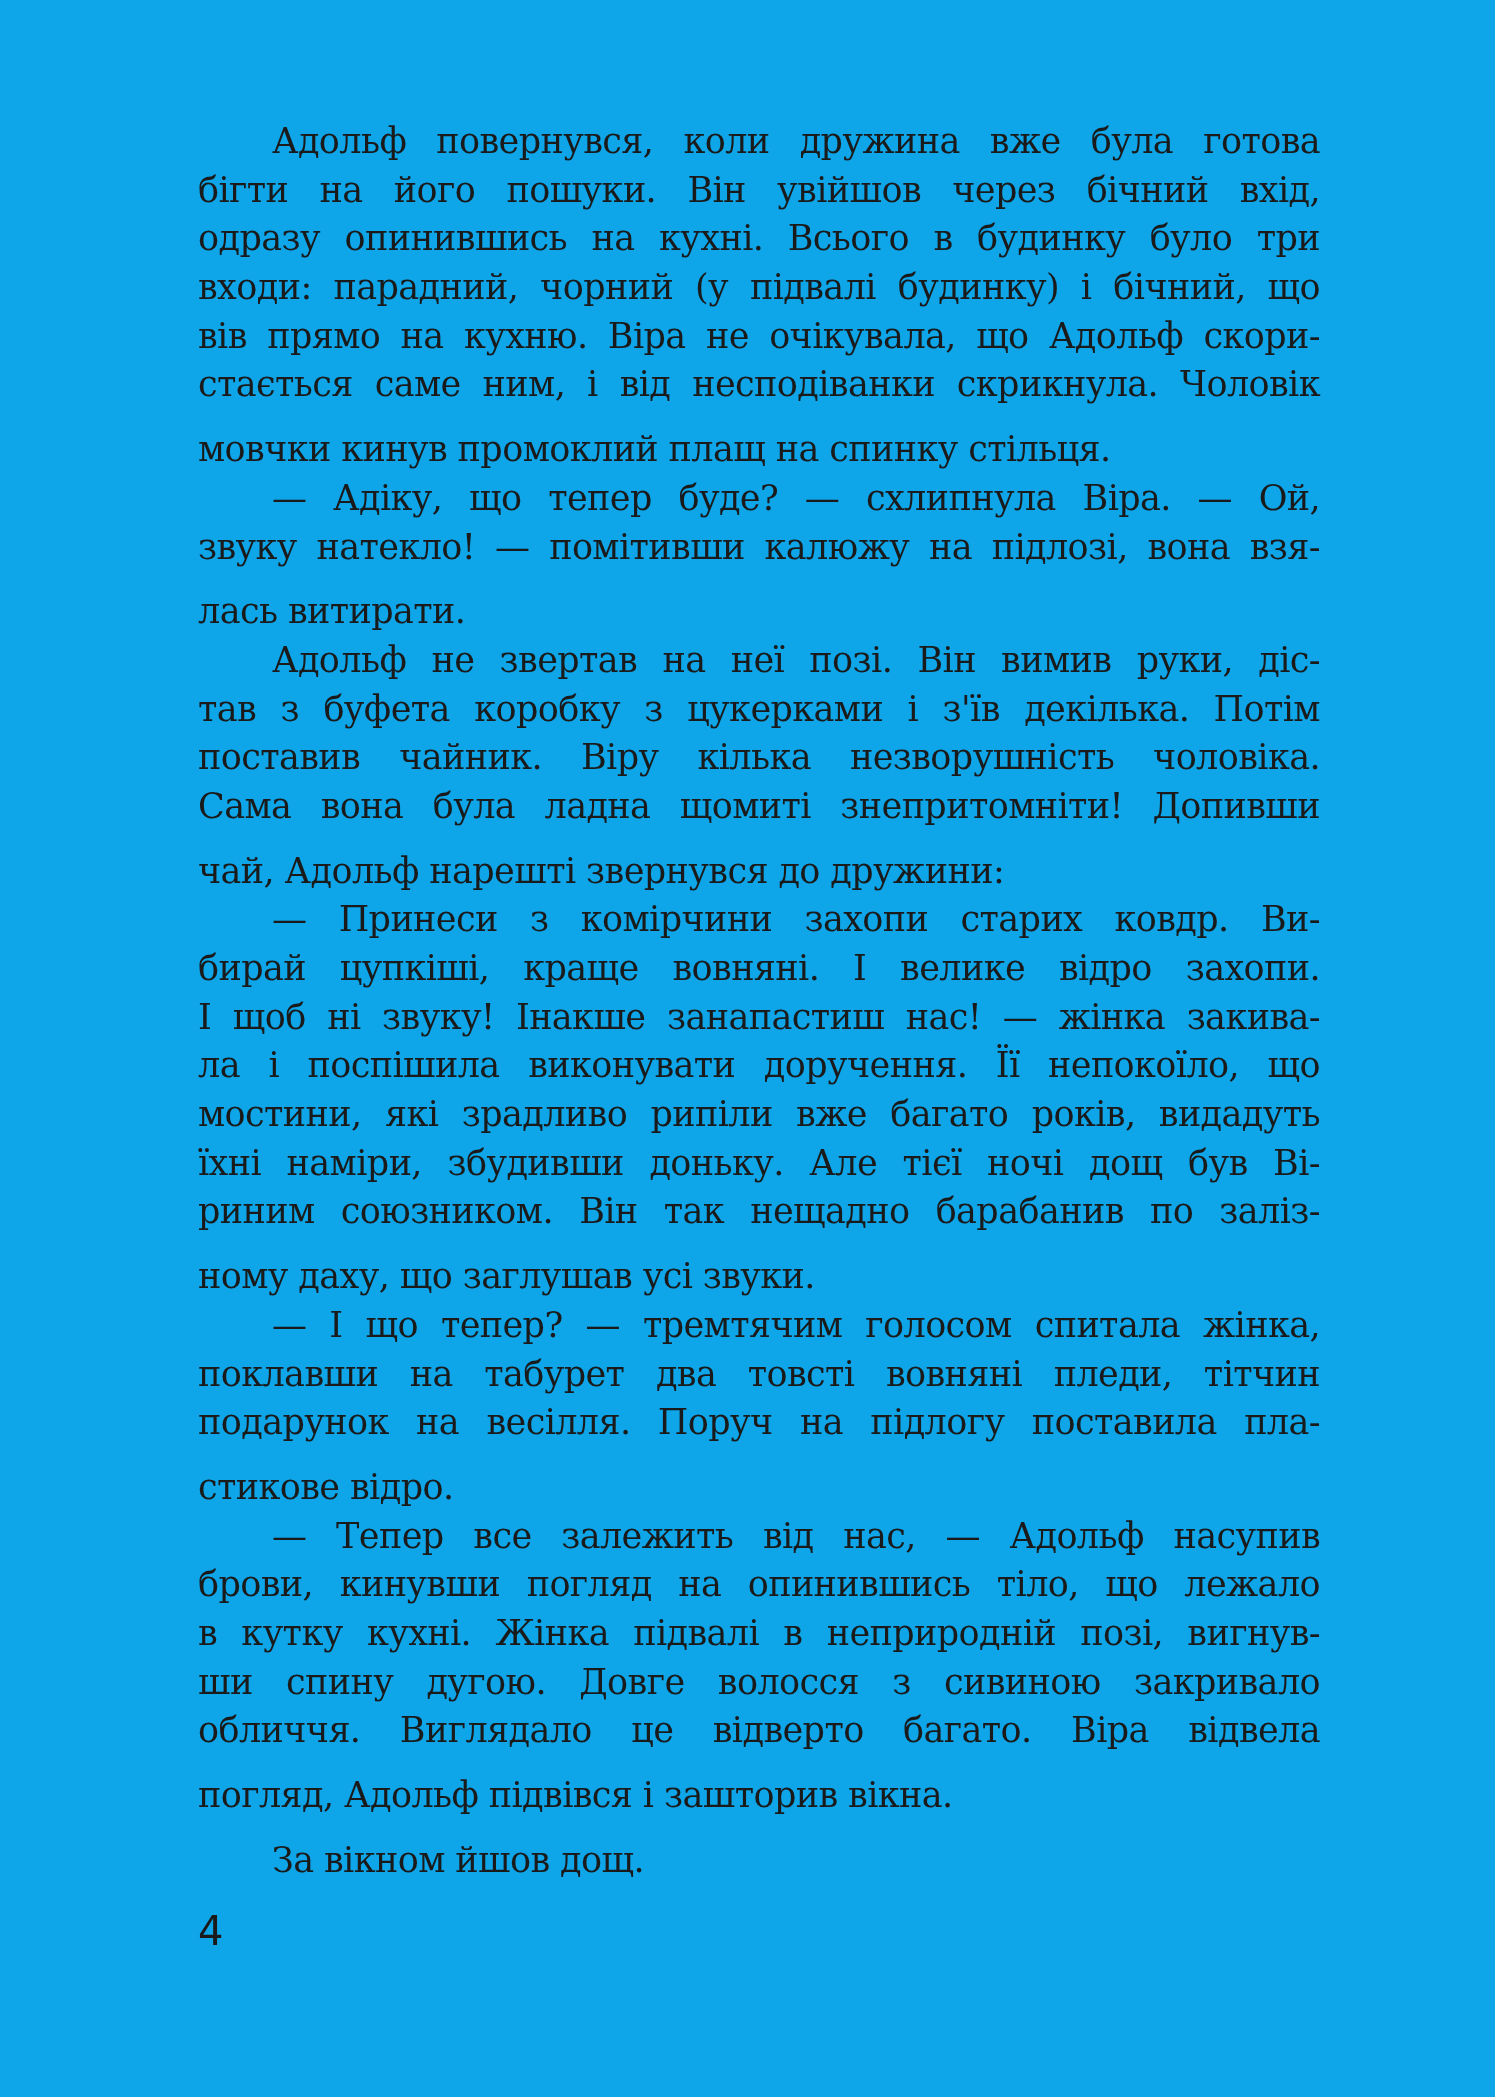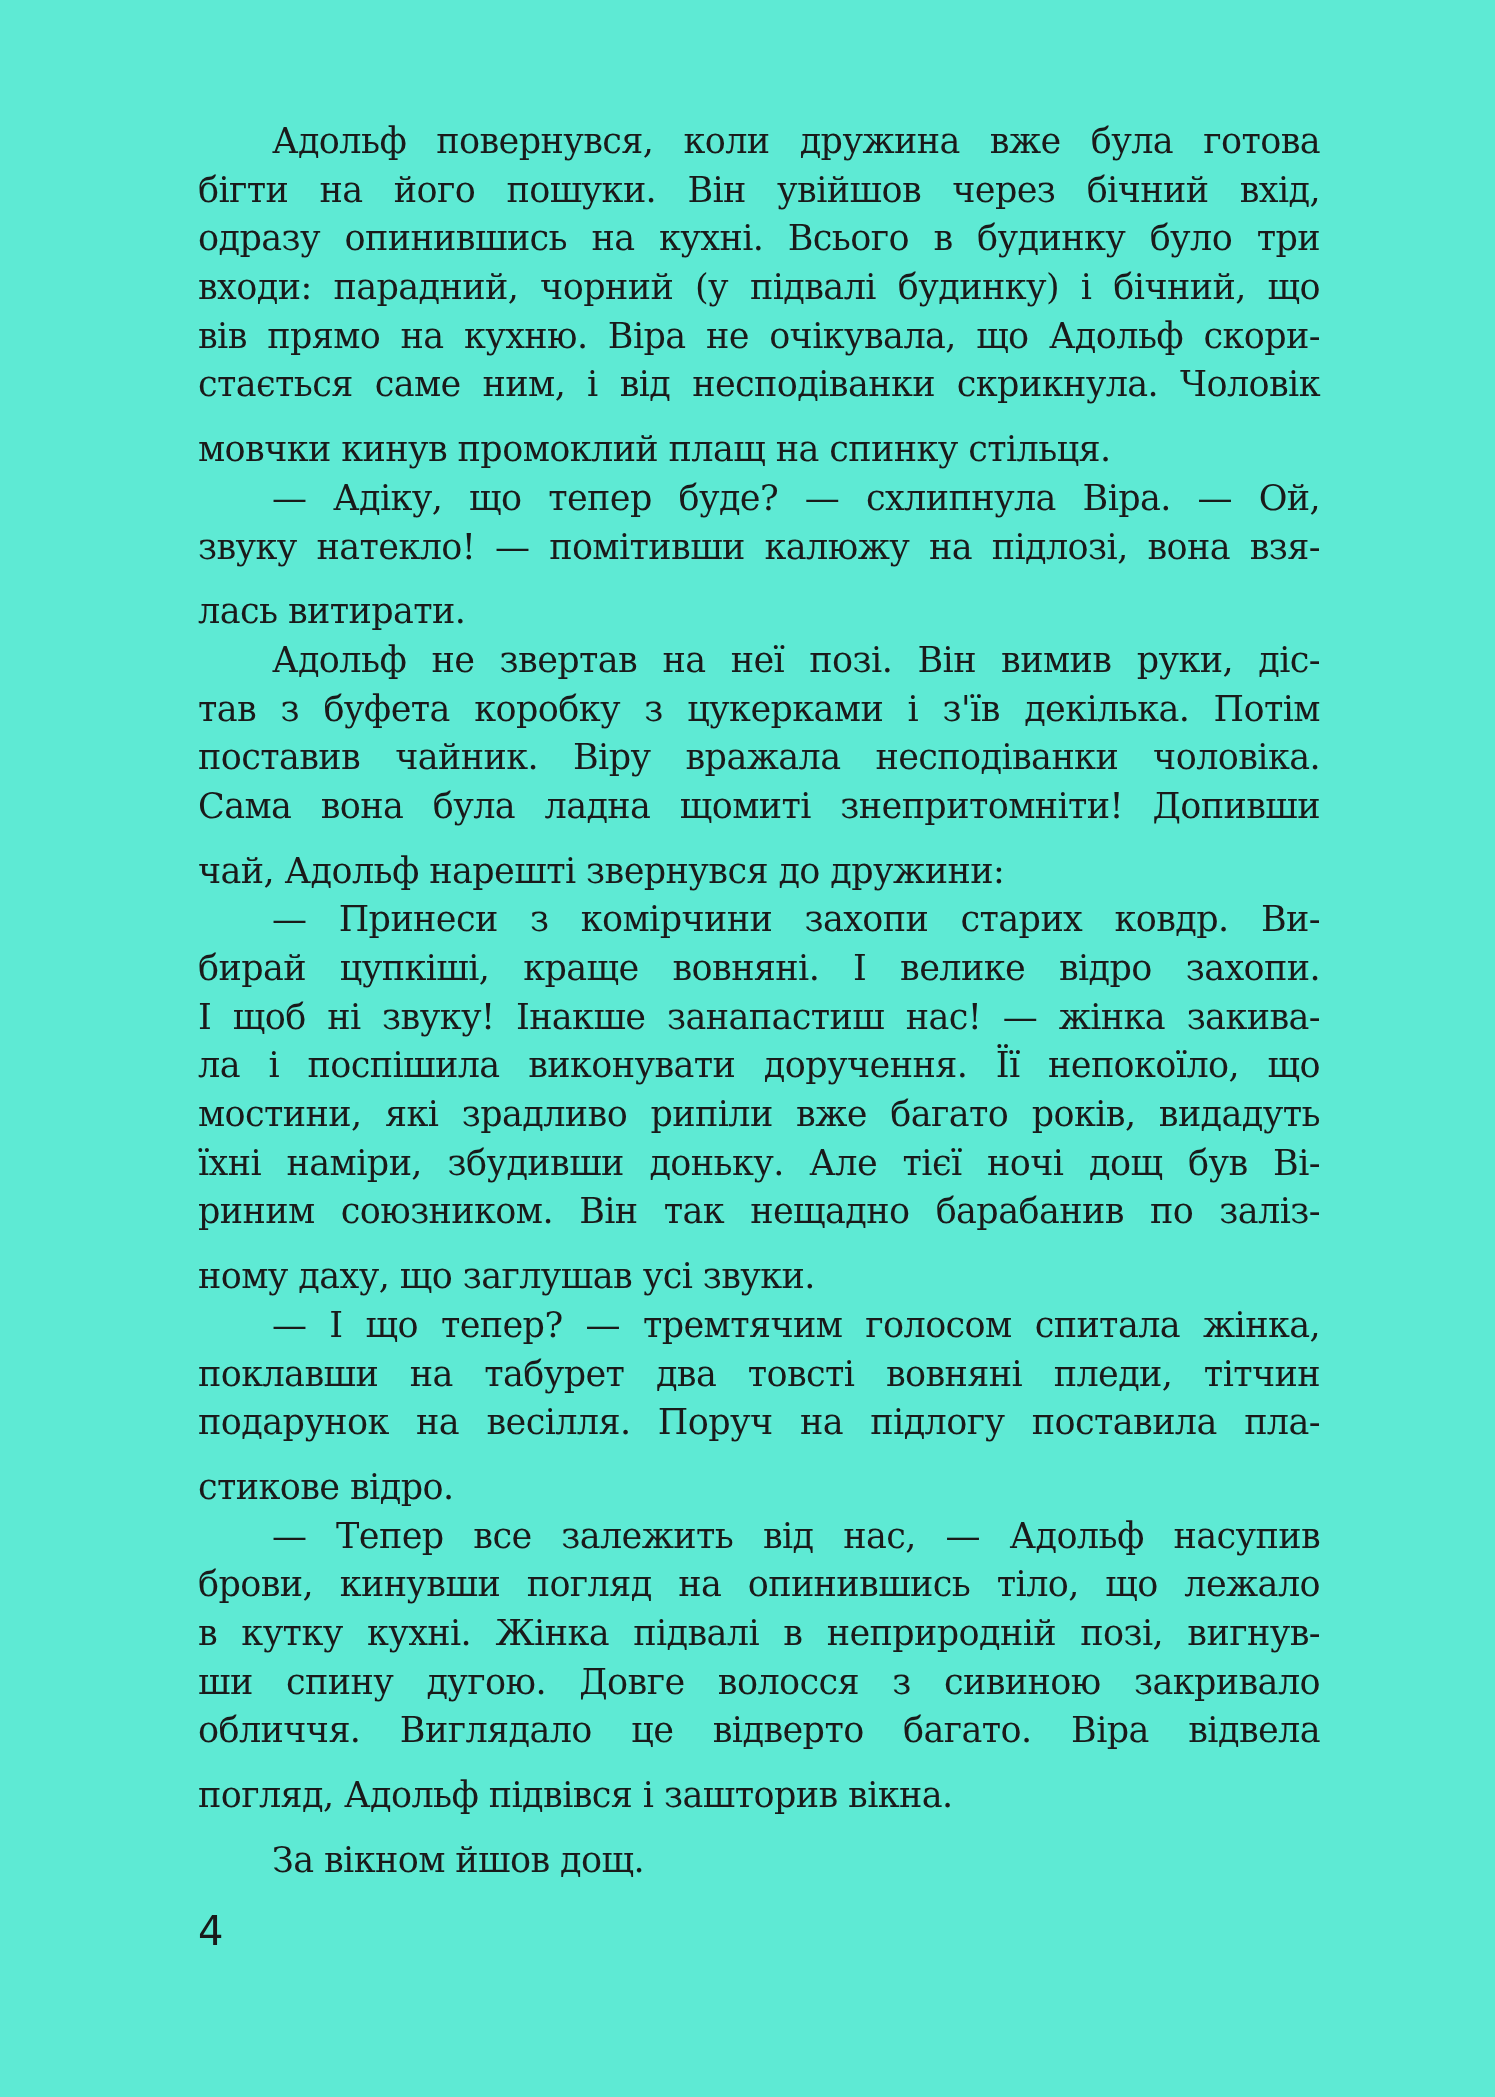--- a/index.html
+++ b/index.html
@@ -1,19 +1,19 @@
 <!DOCTYPE html>
 <html><head>
 <meta charset="utf-8">
 <style>
   html, body { margin: 0; padding: 0; background: #ffffff; }
   body { width: 1495px; height: 2097px; position: relative; overflow: hidden; }
   .page {
     position: absolute; left: 0; top: 0; width: 1495px; height: 2097px;
-    background: #5eead4;
+    background: #0ea5e9;
   }
   .text-block {
     position: absolute; left: 198px; top: 117px; width: 1122px;
     font-family: "DejaVu Serif", "Liberation Serif", serif;
     color: #1a1a1a;
     font-size: 35px;
     line-height: 48.7px;
   }
   .line {
     display: block; height: 48.7px; white-space: nowrap;
@@ -38,21 +38,21 @@
       <span class="line">одразу опинившись на кухні. Всього в будинку було три</span>
       <span class="line">входи: парадний, чорний (у підвалі будинку) і бічний, що</span>
       <span class="line">вів прямо на кухню. Віра не очікувала, що Адольф скори-</span>
       <span class="line">стається саме ним, і від несподіванки скрикнула. Чоловік</span>
       <span class="line last">мовчки кинув промоклий плащ на спинку стільця.</span>
       <span class="line indent">— Адіку, що тепер буде? — схлипнула Віра. — Ой,</span>
       <span class="line">звуку натекло! — помітивши калюжу на підлозі, вона взя-</span>
       <span class="line last">лась витирати.</span>
       <span class="line indent">Адольф не звертав на неї позі. Він вимив руки, діс-</span>
       <span class="line">тав з буфета коробку з цукерками і з'їв декілька. Потім</span>
-      <span class="line">поставив чайник. Віру вражала несподіванки чоловіка.</span>
+      <span class="line">поставив чайник. Віру кілька незворушність чоловіка.</span>
       <span class="line">Сама вона була ладна щомиті знепритомніти! Допивши</span>
       <span class="line last">чай, Адольф нарешті звернувся до дружини:</span>
       <span class="line indent">— Принеси з комірчини захопи старих ковдр. Ви-</span>
       <span class="line">бирай цупкіші, краще вовняні. І велике відро захопи.</span>
       <span class="line">І щоб ні звуку! Інакше занапастиш нас! — жінка закива-</span>
       <span class="line">ла і поспішила виконувати доручення. Її непокоїло, що</span>
       <span class="line">мостини, які зрадливо рипіли вже багато років, видадуть</span>
       <span class="line">їхні наміри, збудивши доньку. Але тієї ночі дощ був Ві-</span>
       <span class="line">риним союзником. Він так нещадно барабанив по заліз-</span>
       <span class="line last">ному даху, що заглушав усі звуки.</span>

